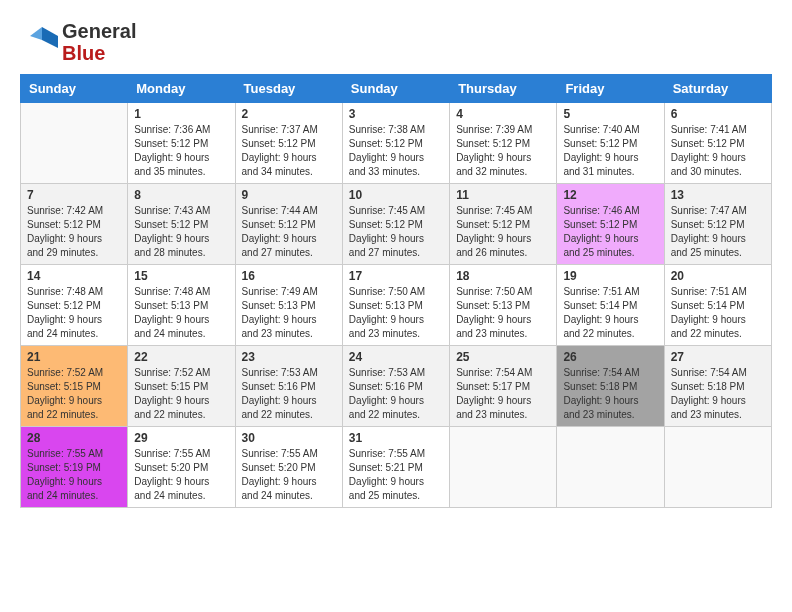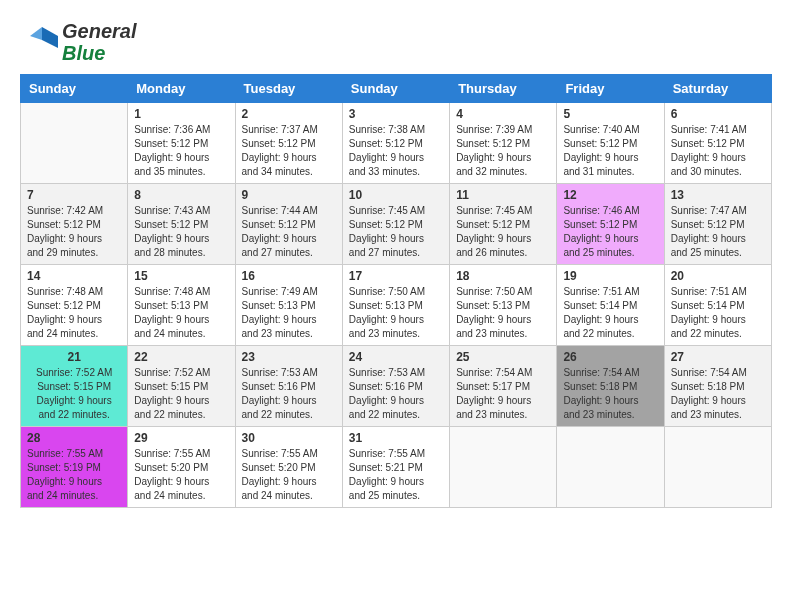--- a/index.html
+++ b/index.html
@@ -13,21 +13,20 @@
     .header {
       display: flex;
       justify-content: space-between;
       align-items: flex-start;
       margin-bottom: 10px;
     }
     .logo {
       display: flex;
       flex-direction: column;
       align-items: center;
-      font-style: italic;
     }
     .title-block {
       text-align: right;
     }
     .month-title {
       font-size: 32px;
       font-weight: bold;
       color: #333;
     }
     .location {
@@ -83,21 +82,21 @@
   <div class="logo">
     <div style="display:flex; align-items:center; gap:2px;">
       <svg width="40" height="40" viewBox="0 0 40 40">
         <rect x="0" y="0" width="40" height="40" fill="white"></rect>
 
         <polygon points="22,5 38,14 38,26 22,18" fill="#1a6bb5"></polygon>
         <polygon points="22,5 22,18 10,14" fill="#5ba3e0"></polygon>
       </svg>
       <div>
         <div style="font-size:20px; font-weight:bold; color:#333; line-height:1.1;">General</div>
-        <div style="font-size:20px; font-weight:bold; color:#15803d; line-height:1.1;">Blue</div>
+        <div style="font-size:20px; font-weight:bold; color:#b91c1c; line-height:1.1;">Blue</div>
       </div>
     </div>
   </div>
   <div class="title-block">
     <div class="month-title"></div>
     <div class="location"></div>
   </div>
 </div>
 
 <table class="calendar">
@@ -254,21 +253,21 @@
         </td>
         <td style="background: rgb(255, 255, 255);">
           <span class="day-number">20</span>
           <div class="day-info" style="white-space: pre-line;">Sunrise: 7:51 AM
 Sunset: 5:14 PM
 Daylight: 9 hours
 and 22 minutes.</div>
         </td>
       </tr>
       <tr>
-        <td style="background: #5eead4; text-align: center;">
+        <td style="background: #fdba74;">
           <span class="day-number">21</span>
           <div class="day-info" style="white-space: pre-line;">Sunrise: 7:52 AM
 Sunset: 5:15 PM
 Daylight: 9 hours
 and 22 minutes.</div>
         </td>
         <td style="background: rgb(242, 242, 242);">
           <span class="day-number">22</span>
           <div class="day-info" style="white-space: pre-line;">Sunrise: 7:52 AM
 Sunset: 5:15 PM

